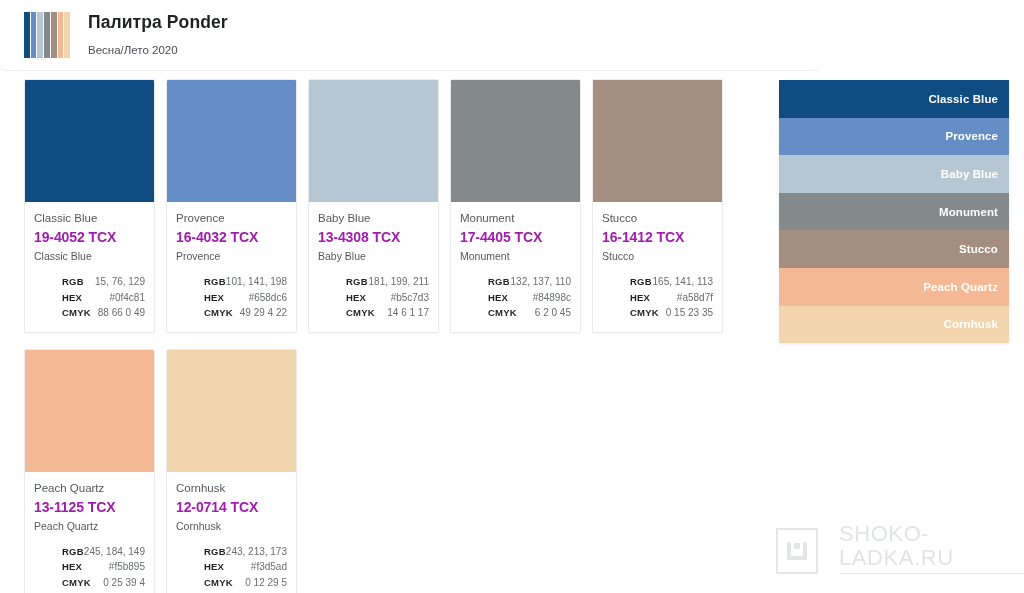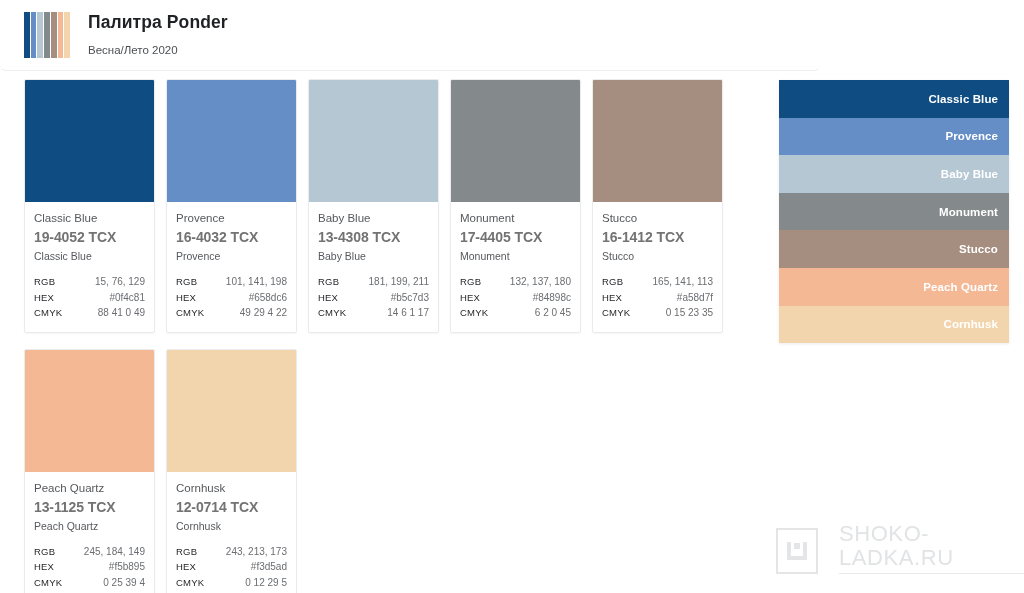--- a/index.html
+++ b/index.html
@@ -78,21 +78,21 @@
 
   .c-name {
     font-size: 11.5px;
     color: #55585c;
     line-height: 15px;
     white-space: nowrap;
   }
   .c-code {
     font-size: 14px;
     font-weight: bold;
-    color: #737373;
+    color: #a21caf;
     line-height: 19px;
     margin-top: 2px;
     letter-spacing: -0.1px;
   }
   .c-alt {
     font-size: 10.5px;
     color: #55585c;
     line-height: 14px;
     margin-top: 2px;
     white-space: nowrap;
@@ -100,23 +100,24 @@
 
   .specs { margin-top: 11px; }
   .spec-row {
     display: flex;
     justify-content: space-between;
     align-items: baseline;
     line-height: 15.5px;
   }
   .spec-key {
     font-size: 9.5px;
-    font-weight: normal;
+    font-weight: bold;
     color: #1f2124;
     letter-spacing: 0.2px;
+    margin-left: 28px;
   }
   .spec-val {
     font-size: 10px;
     color: #6a6d71;
     text-align: right;
   }
 
   
   .stack {
     position: absolute;
@@ -223,21 +224,21 @@
               <div class="spec-row">
                 <span class="spec-key">RGB</span>
                 <span class="spec-val">15, 76, 129</span>
               </div>
               <div class="spec-row">
                 <span class="spec-key">HEX</span>
                 <span class="spec-val">#0f4c81</span>
               </div>
               <div class="spec-row">
                 <span class="spec-key">CMYK</span>
-                <span class="spec-val">88 41 0 49</span>
+                <span class="spec-val">88 66 0 49</span>
               </div>
             </div>
           </div>
         </div>
         <div class="card">
           <div class="swatch" style="background: rgb(101, 141, 198);"></div>
           <div class="card-body">
             <div class="c-name">Provence</div>
             <div class="c-code">16-4032 TCX</div>
             <div class="c-alt">Provence</div>
@@ -281,21 +282,21 @@
         </div>
         <div class="card">
           <div class="swatch" style="background: rgb(132, 137, 140);"></div>
           <div class="card-body">
             <div class="c-name">Monument</div>
             <div class="c-code">17-4405 TCX</div>
             <div class="c-alt">Monument</div>
             <div class="specs">
               <div class="spec-row">
                 <span class="spec-key">RGB</span>
-                <span class="spec-val">132, 137, 180</span>
+                <span class="spec-val">132, 137, 110</span>
               </div>
               <div class="spec-row">
                 <span class="spec-key">HEX</span>
                 <span class="spec-val">#84898c</span>
               </div>
               <div class="spec-row">
                 <span class="spec-key">CMYK</span>
                 <span class="spec-val">6 2 0 45</span>
               </div>
             </div>

